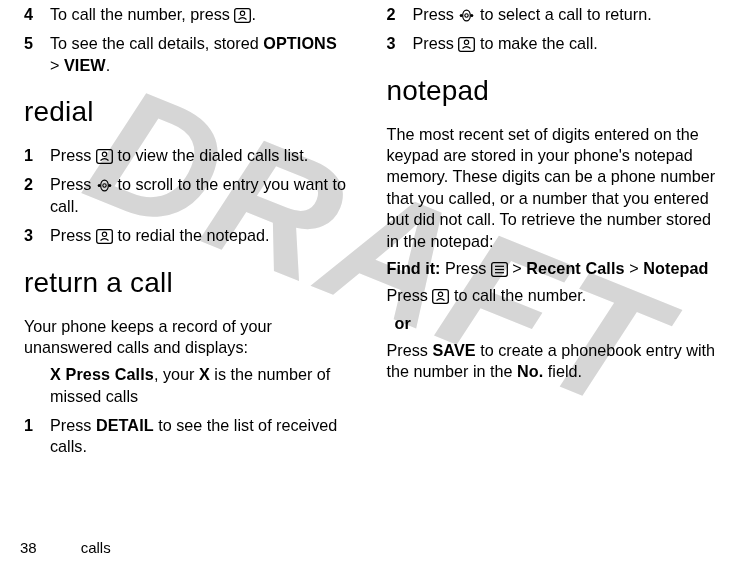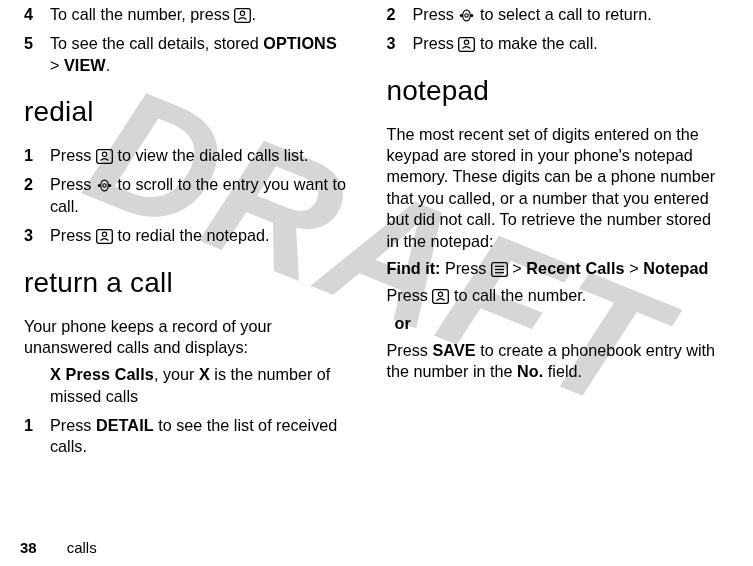--- a/index.html
+++ b/index.html
@@ -65,21 +65,21 @@
     .para { margin-bottom: 6px; }
     .or { font-weight: 700; margin: 6px 8px; }
     .findit { font-weight: 700; }
     .footer {
       position: absolute;
       left: 20px;
       bottom: 10px;
       font-size: 15px;
       z-index: 1;
     }
-    .pagenum { font-weight: 700; margin-right: 30px; }
+    .pagenum { font-weight: 400; margin-right: 44px; }
     svg.icon { vertical-align: -3px; }
   </style>
 </head>
 <body>
 
 <div class="watermark">DRAFT</div>
 
 <div class="page">
 
   <div class="col">

